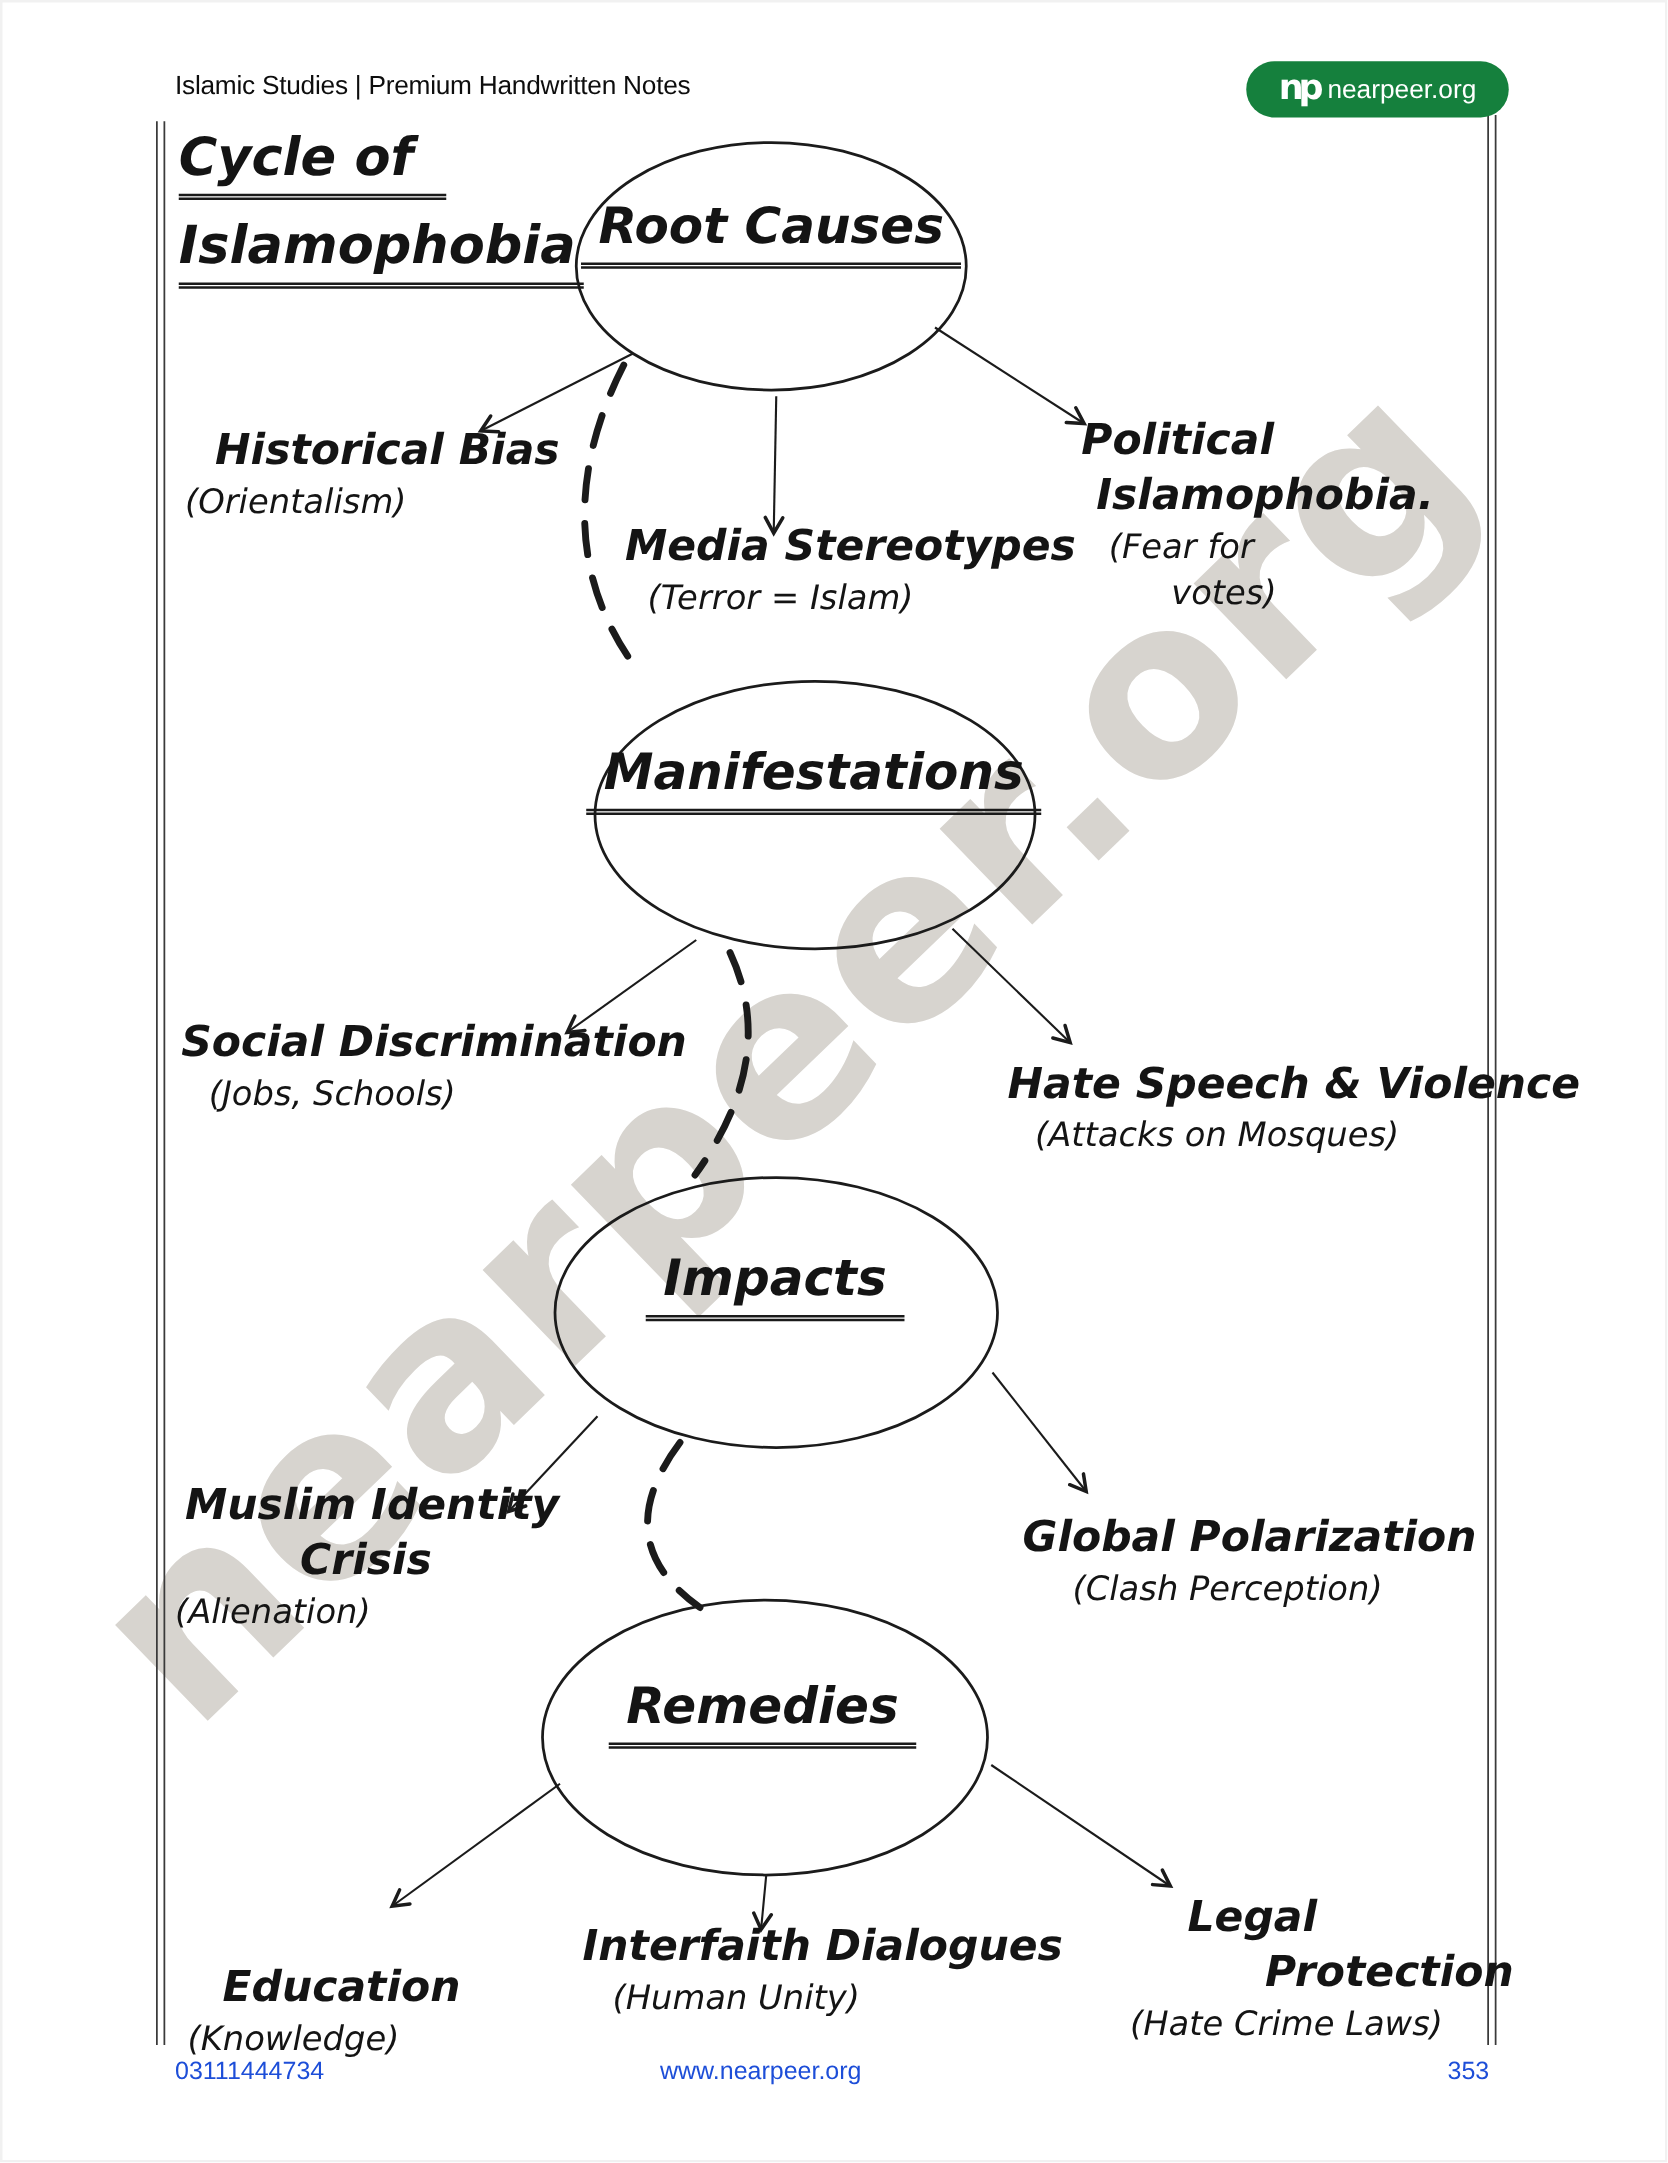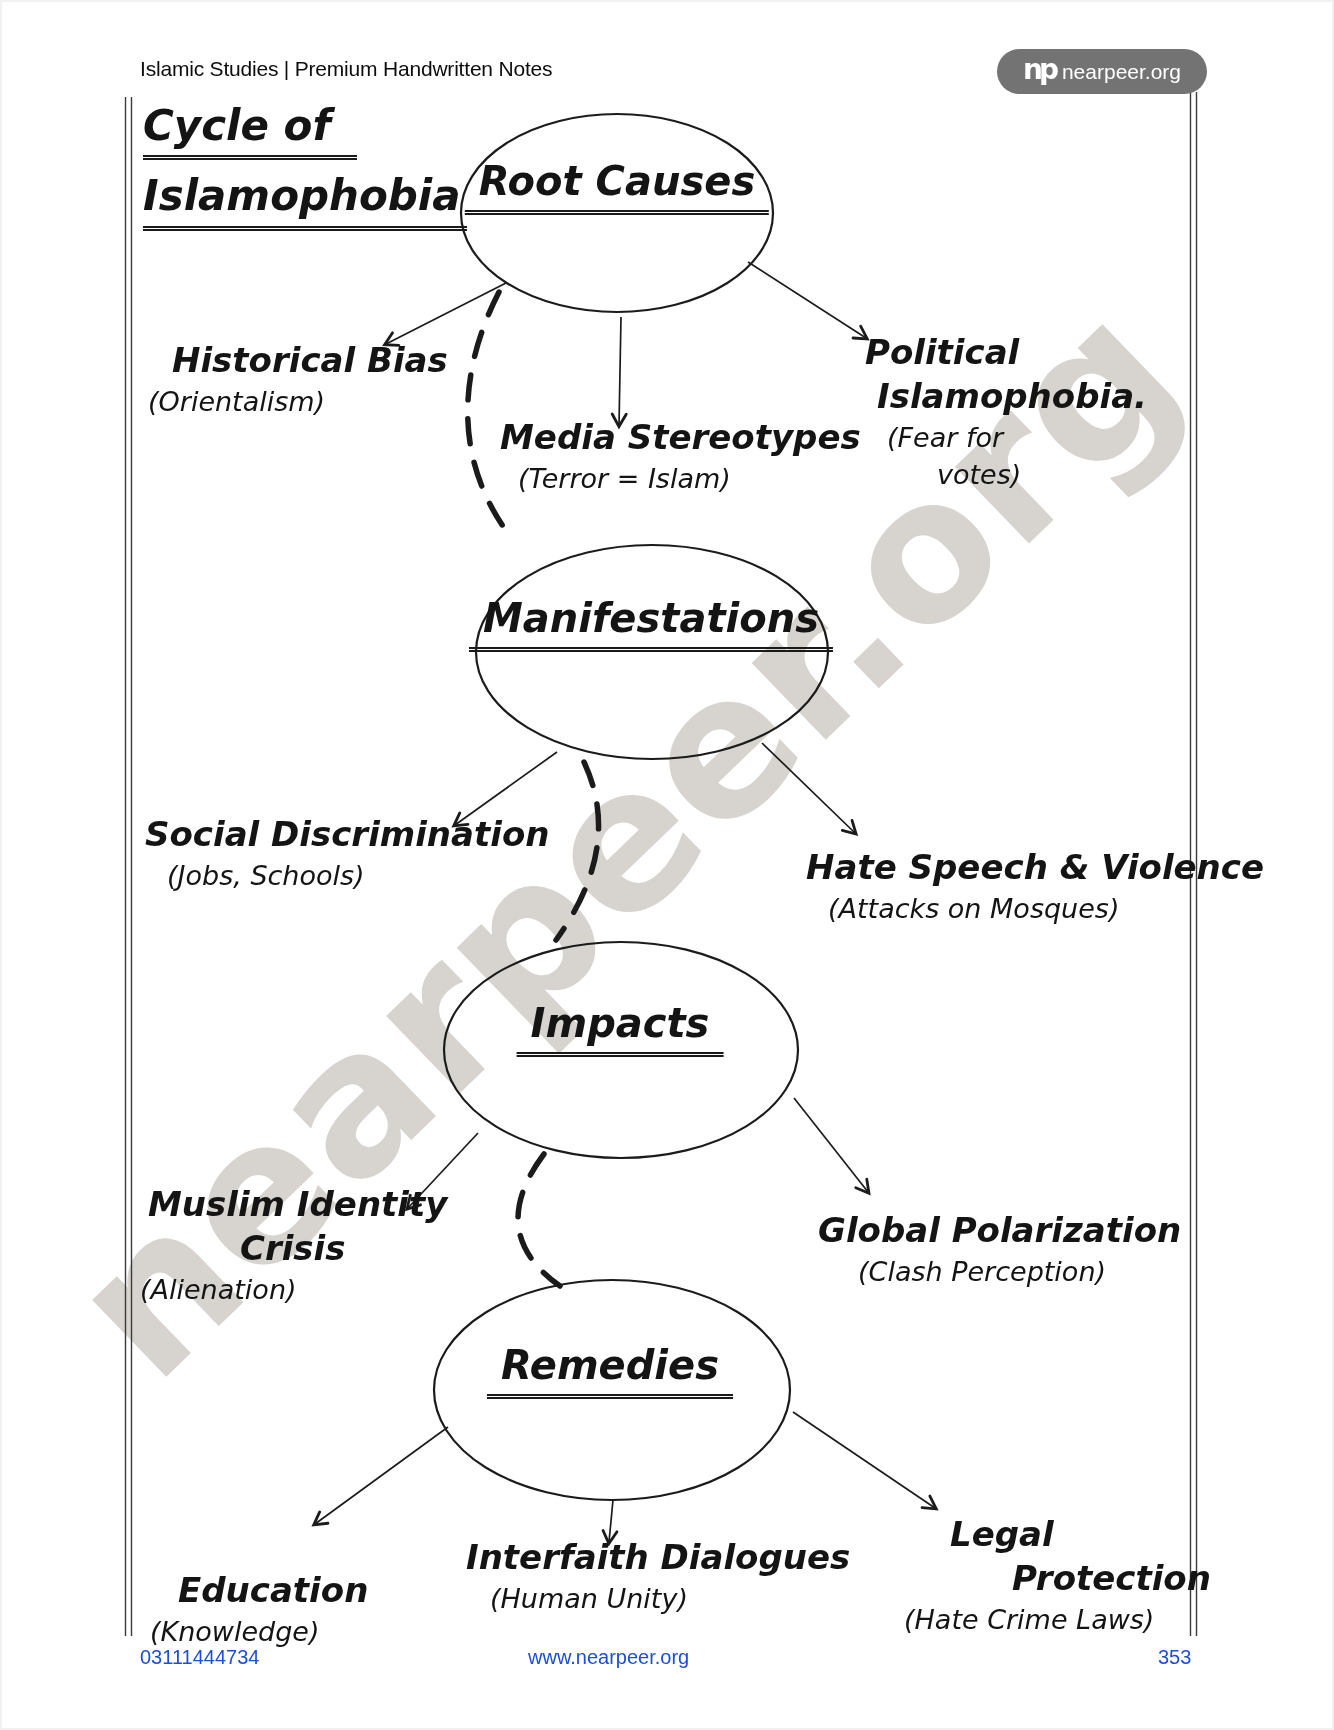--- a/index.html
+++ b/index.html
@@ -31,21 +31,21 @@
   
   svg.canvas{position:absolute;left:0;top:0;width:1334px;height:1730px;}
   
   .header-title{
     position:absolute; left:140px; top:57px;
     font-size:21px; letter-spacing:-0.2px; color:#0d0d0d;
   }
   .badge{
     position:absolute; left:997px; top:49px;
     width:210px; height:45px;
-    background:#737373; border-radius:23px;
+    background:#15803d; border-radius:23px;
     display:flex; align-items:center; justify-content:center; gap:7px;
     color:#ffffff;
   }
   .badge .monogram{
     font-family:"DejaVu Sans", sans-serif;
     font-weight:bold; font-size:28px; letter-spacing:-4px;
     transform:translateY(-2px);
   }
   .badge .brand-label{ font-size:21px; }
   

